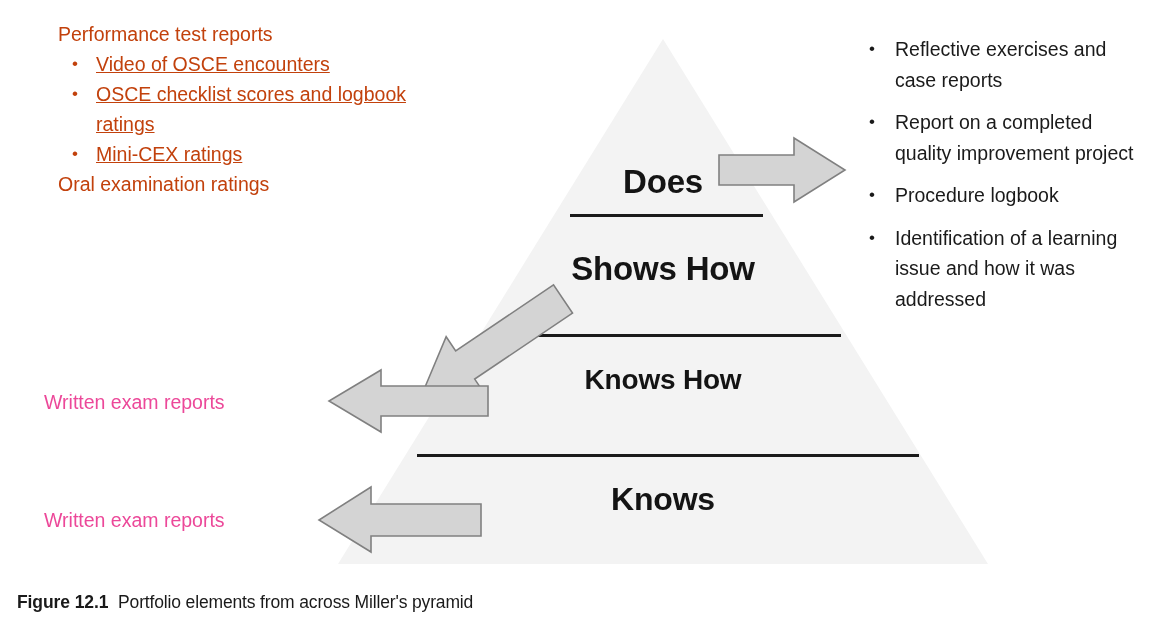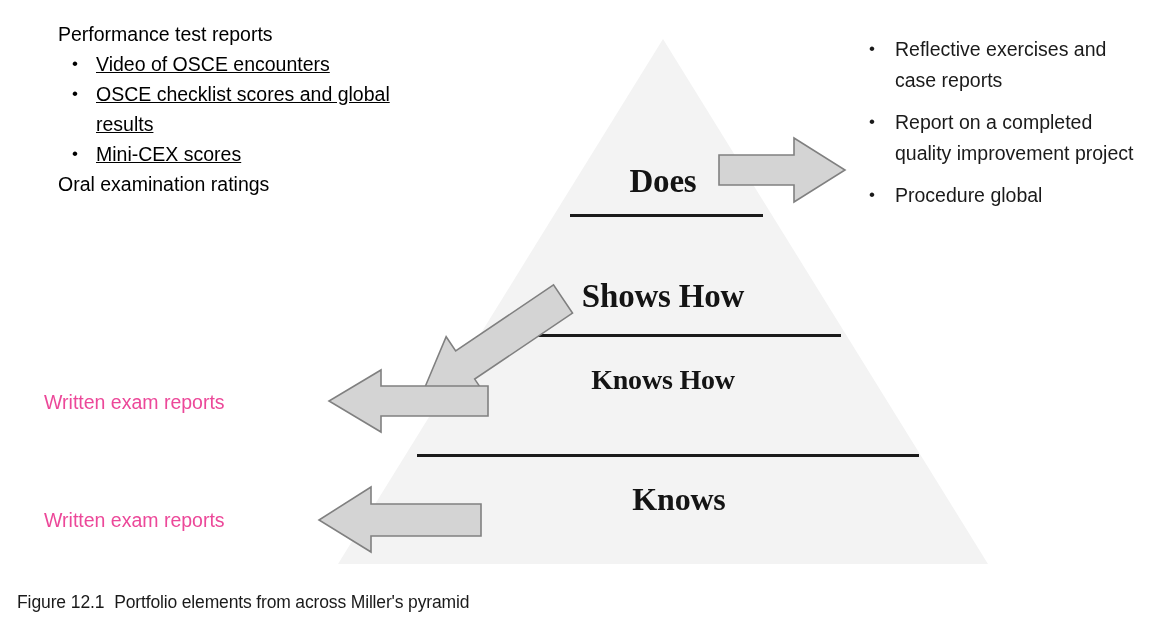--- a/index.html
+++ b/index.html
@@ -24,42 +24,42 @@
     position: absolute;
     left: 0;
     top: 0;
     width: 1160px;
     height: 639px;
   }
 
   
   .tier-label {
     position: absolute;
-    font-family: Liberation Serif, serif;
+    font-family: Liberation Sans, sans-serif;
     font-weight: bold;
     color: #141414;
     white-space: nowrap;
     letter-spacing: -0.2px;
     text-align: center;
     transform: translateX(-50%);
   }
   #tier-label-does      { left: 663px; top: 163px; font-size: 33px; }
-  #tier-label-shows-how { left: 663px; top: 278px; font-size: 33px; }
+  #tier-label-shows-how { left: 663px; top: 250px; font-size: 33px; }
   #tier-label-knows-how { left: 663px; top: 364px; font-size: 28px; }
-  #tier-label-knows     { left: 663px; top: 481px; font-size: 32px; margin-left: 16px; }
+  #tier-label-knows     { left: 663px; top: 481px; font-size: 32px; }
 
   
   #left-block {
     position: absolute;
     left: 58px;
     top: 19px;
     width: 360px;
     font-size: 19.5px;
     line-height: 30px;
-    color: #000000;
+    color: #c2410c;
   }
   #left-block .plain-line { white-space: nowrap; }
   #left-block .bullet-list {
     list-style: none;
     margin: 0;
     padding: 0;
     text-decoration: underline;
   }
   #left-block .bullet-list li {
     position: relative;
@@ -116,21 +116,21 @@
   
   #caption {
     position: absolute;
     left: 17px;
     top: 592px;
     font-size: 17.5px;
     color: #1a1a1a;
     white-space: nowrap;
   }
   #caption .caption-number {
-    font-weight: normal;
+    font-weight: bold;
     letter-spacing: -0.1px;
   }
   #caption .caption-text {
     letter-spacing: -0.15px;
     margin-top: 31px;
   }
 </style>
 </head>
 <body>
 
@@ -157,31 +157,32 @@
 
   <div class="tier-label" id="tier-label-does">Does</div>
   <div class="tier-label" id="tier-label-shows-how">Shows How</div>
   <div class="tier-label" id="tier-label-knows-how">Knows How</div>
   <div class="tier-label" id="tier-label-knows">Knows</div>
 
   <div id="left-block">
     <div class="plain-line">Performance test reports</div>
     <ul class="bullet-list">
       <li>Video of OSCE encounters</li>
-      <li>OSCE checklist scores and global results</li>
-      <li>Mini-CEX scores</li>
+      <li>OSCE checklist scores and logbook ratings</li>
+      <li>Mini-CEX ratings</li>
     </ul>
     <div class="plain-line">Oral examination ratings</div>
   </div>
 
   <div id="right-block">
     <ul class="bullet-list">
       <li>Reflective exercises and case reports</li>
       <li>Report on a completed quality improvement project</li>
-      <li>Procedure global</li>
+      <li>Procedure logbook</li>
+      <li>Identification of a learning issue and how it was addressed</li>
     </ul>
   </div>
 
   <div class="side-label" id="side-label-knows-how">Written exam reports</div>
   <div class="side-label" id="side-label-knows">Written exam reports</div>
 
   <div id="caption">
     <span class="caption-number">Figure 12.1</span><span>&nbsp;&nbsp;</span><span class="caption-text">Portfolio elements from across Miller's pyramid</span>
   </div>
 

